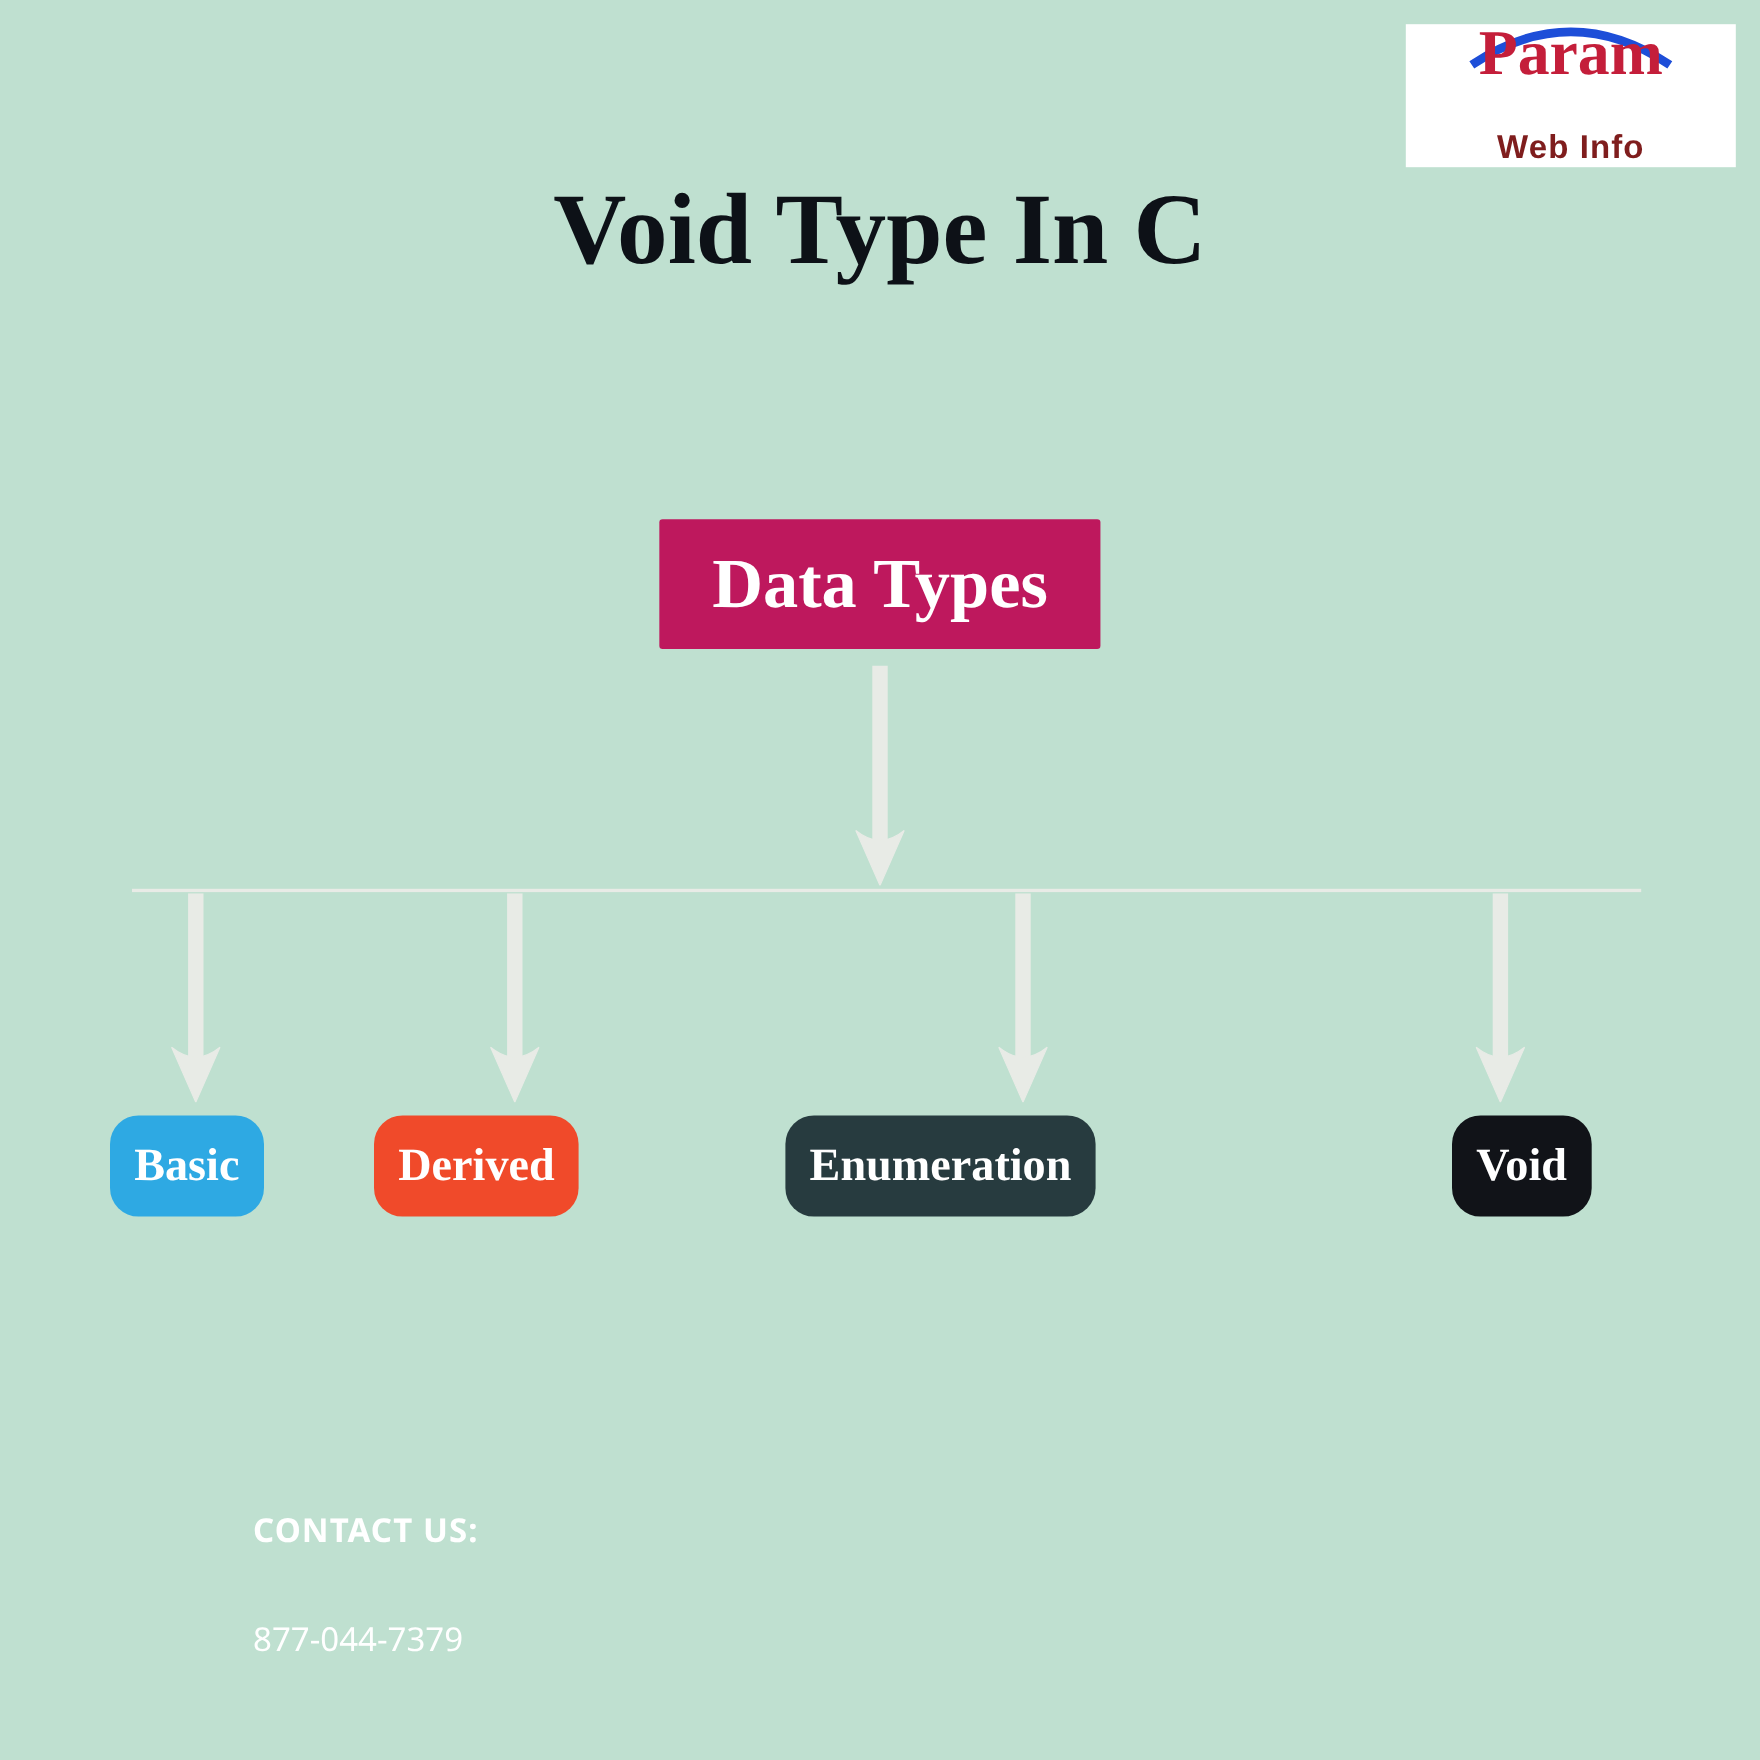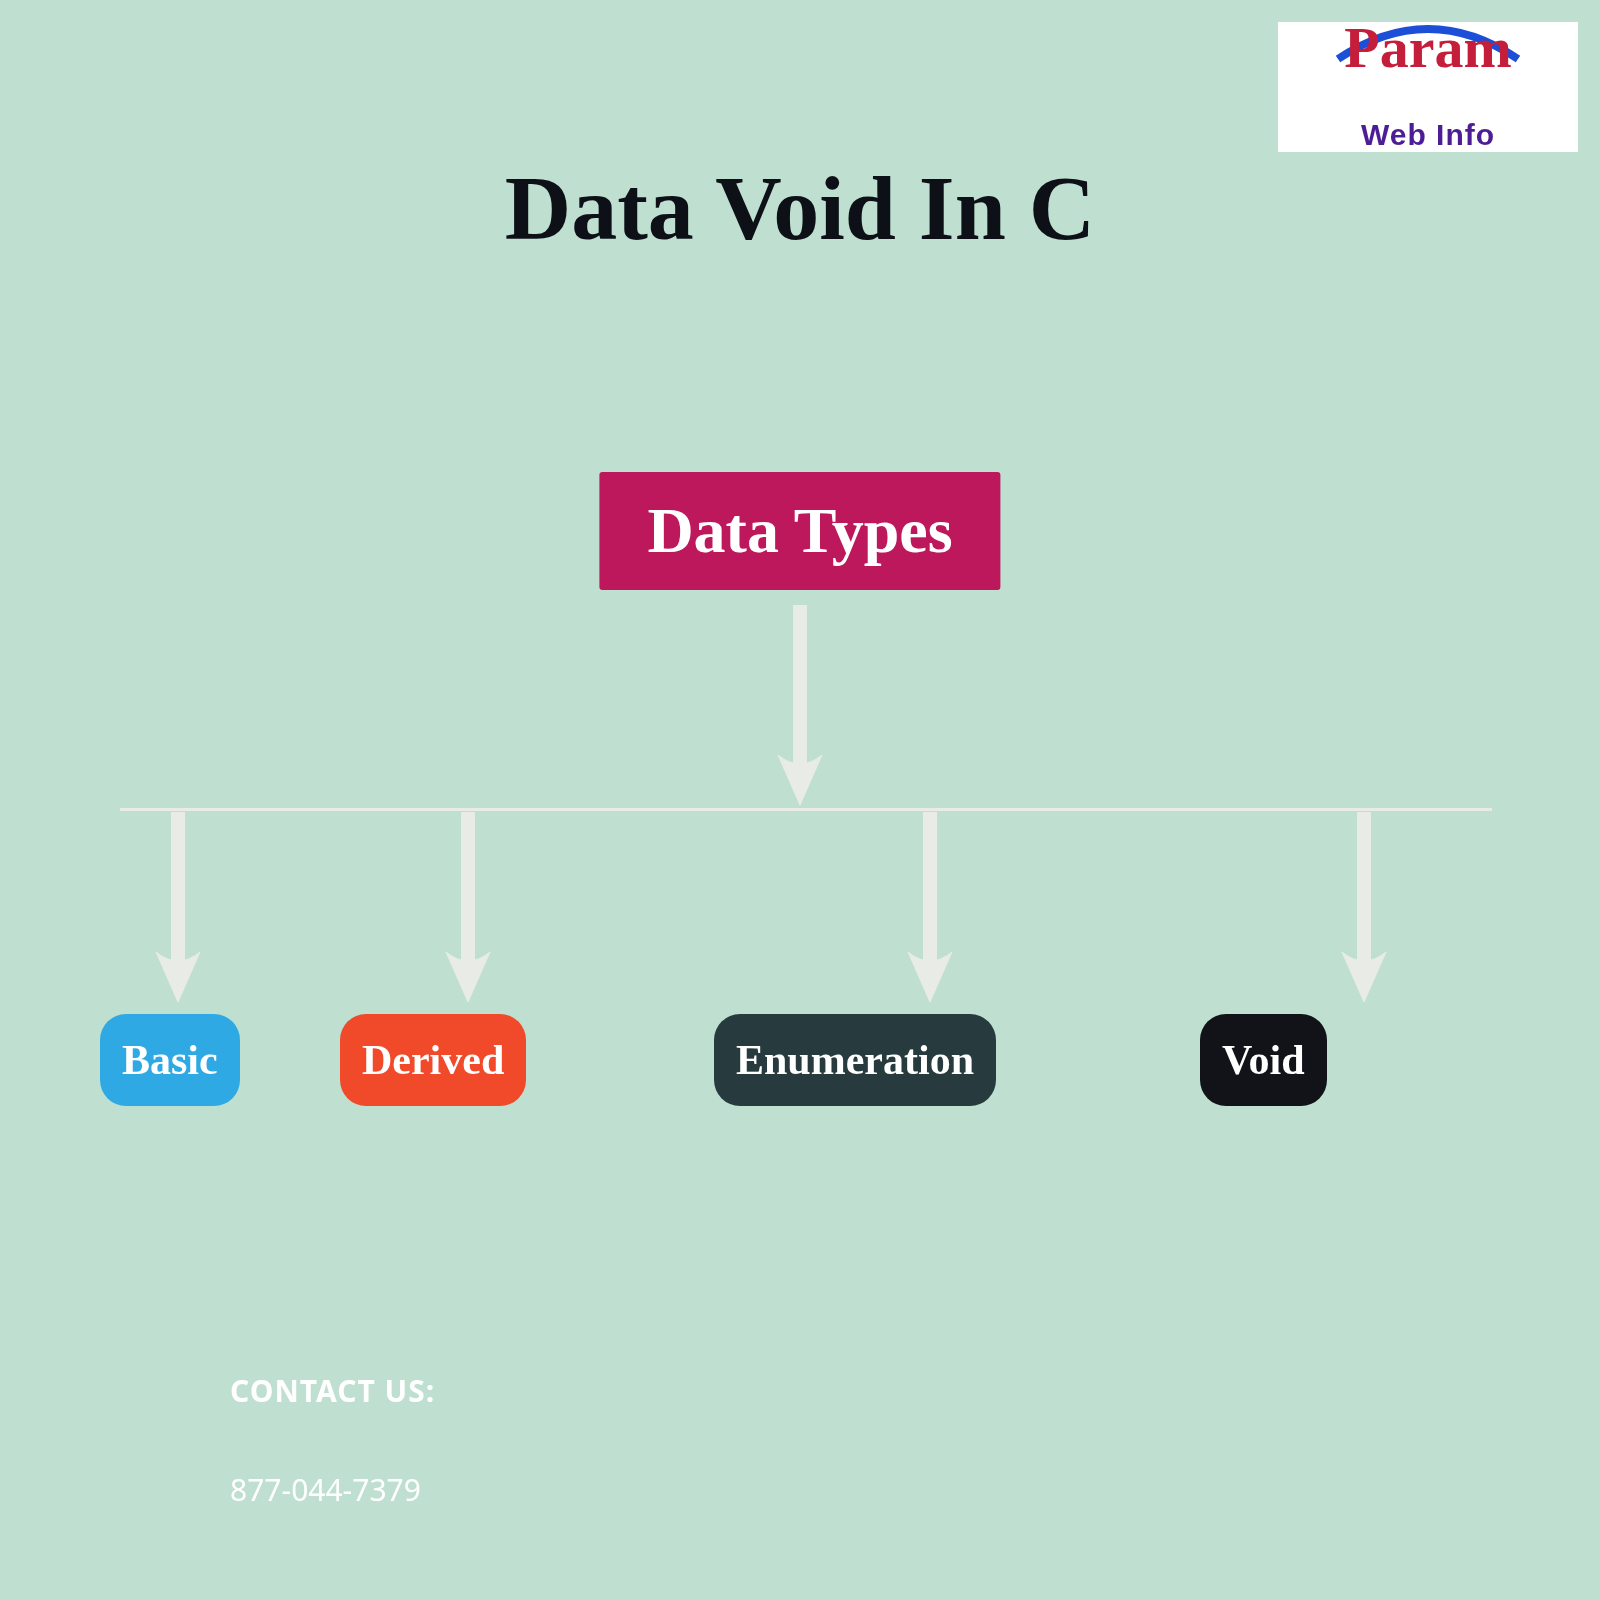--- a/index.html
+++ b/index.html
@@ -36,21 +36,21 @@
     top: -8px;
     left: 50%;
     transform: translateX(-50%);
     width: 220px;
     height: 50px;
   }
   .logo-bottom {
     font-family: Arial, sans-serif;
     font-size: 30px;
     font-weight: bold;
-    color: #4c1d95;
+    color: #7f1d1d;
     margin-top: -6px;
     letter-spacing: 1px;
   }
   .title {
     position: absolute;
     top: 155px;
     left: 50%;
     transform: translateX(-50%);
     font-size: 92px;
     font-weight: bold;
@@ -91,21 +91,21 @@
     font-size: 42px;
     font-weight: bold;
     padding: 22px 22px;
     border-radius: 26px;
     font-family: Georgia, 'Times New Roman', serif;
     white-space: nowrap;
   }
   .leaf.basic { left: 100px; background: #2ea9e3; }
   .leaf.derived { left: 340px; background: #f04a2a; }
   .leaf.enum { left: 714px; background: #273b3f; }
-  .leaf.void { left: 1200px; background: #111318; }
+  .leaf.void { left: 1320px; background: #111318; }
   .footer {
     position: absolute;
     bottom: 90px;
     left: 230px;
     right: 230px;
     display: flex;
     justify-content: space-between;
     font-family: system-ui, Arial, sans-serif;
     color: #ffffff;
   }
@@ -123,21 +123,21 @@
 <body>
 
 <div class="logo-box">
   <svg class="logo-arc" viewBox="0 0 220 50">
     <path d="M 20 45 Q 110 -15 200 45" stroke="#1d4ed8" stroke-width="8" fill="none"></path>
   </svg>
   <div class="logo-top">Param</div>
   <div class="logo-bottom">Web Info</div>
 </div>
 
-<div class="title">Data Void In C</div>
+<div class="title">Void Type In C</div>
 
 <div class="root-box">Data Types</div>
 
 <svg class="arrow" style="top:605px; left:50%; transform:translateX(-50%);" width="60" height="200" viewBox="0 0 60 200">
   <line x1="30" y1="0" x2="30" y2="160" stroke="#e8ebe6" stroke-width="14"></line>
   <path d="M 30 200 L 8 150 Q 30 168 52 150 Z" fill="#e8ebe6"></path>
 </svg>
 
 <div class="hline"></div>
 

